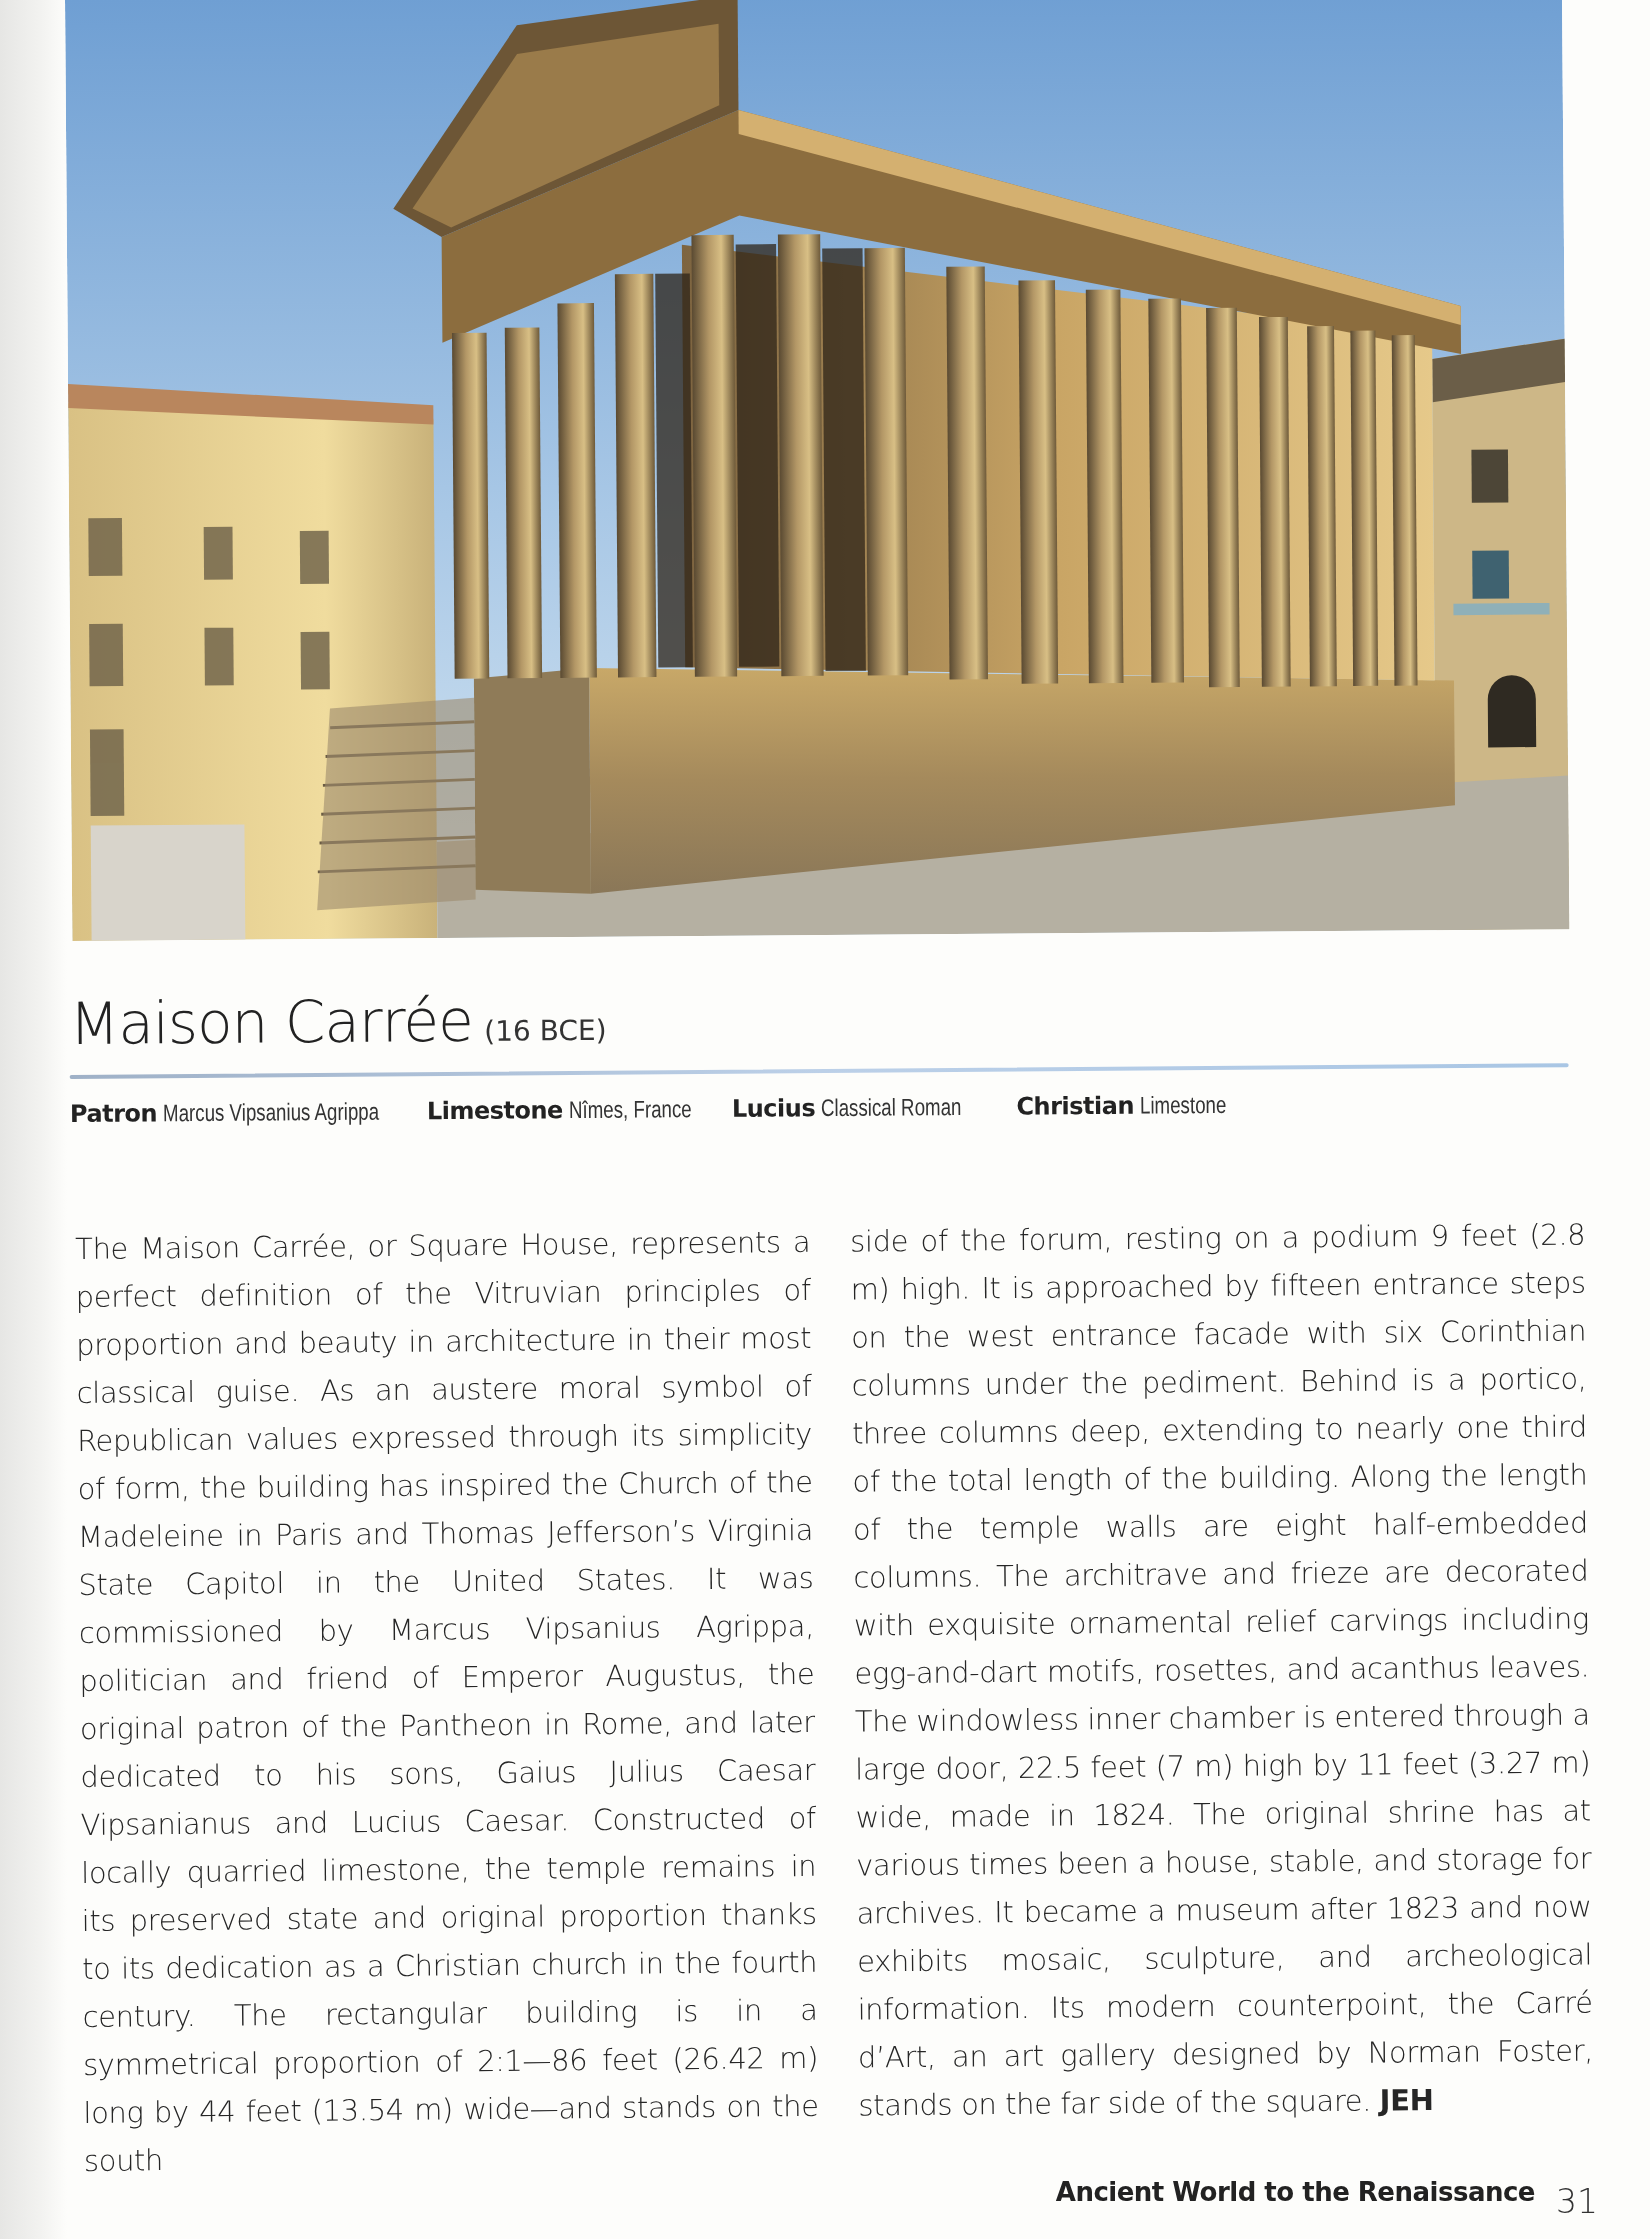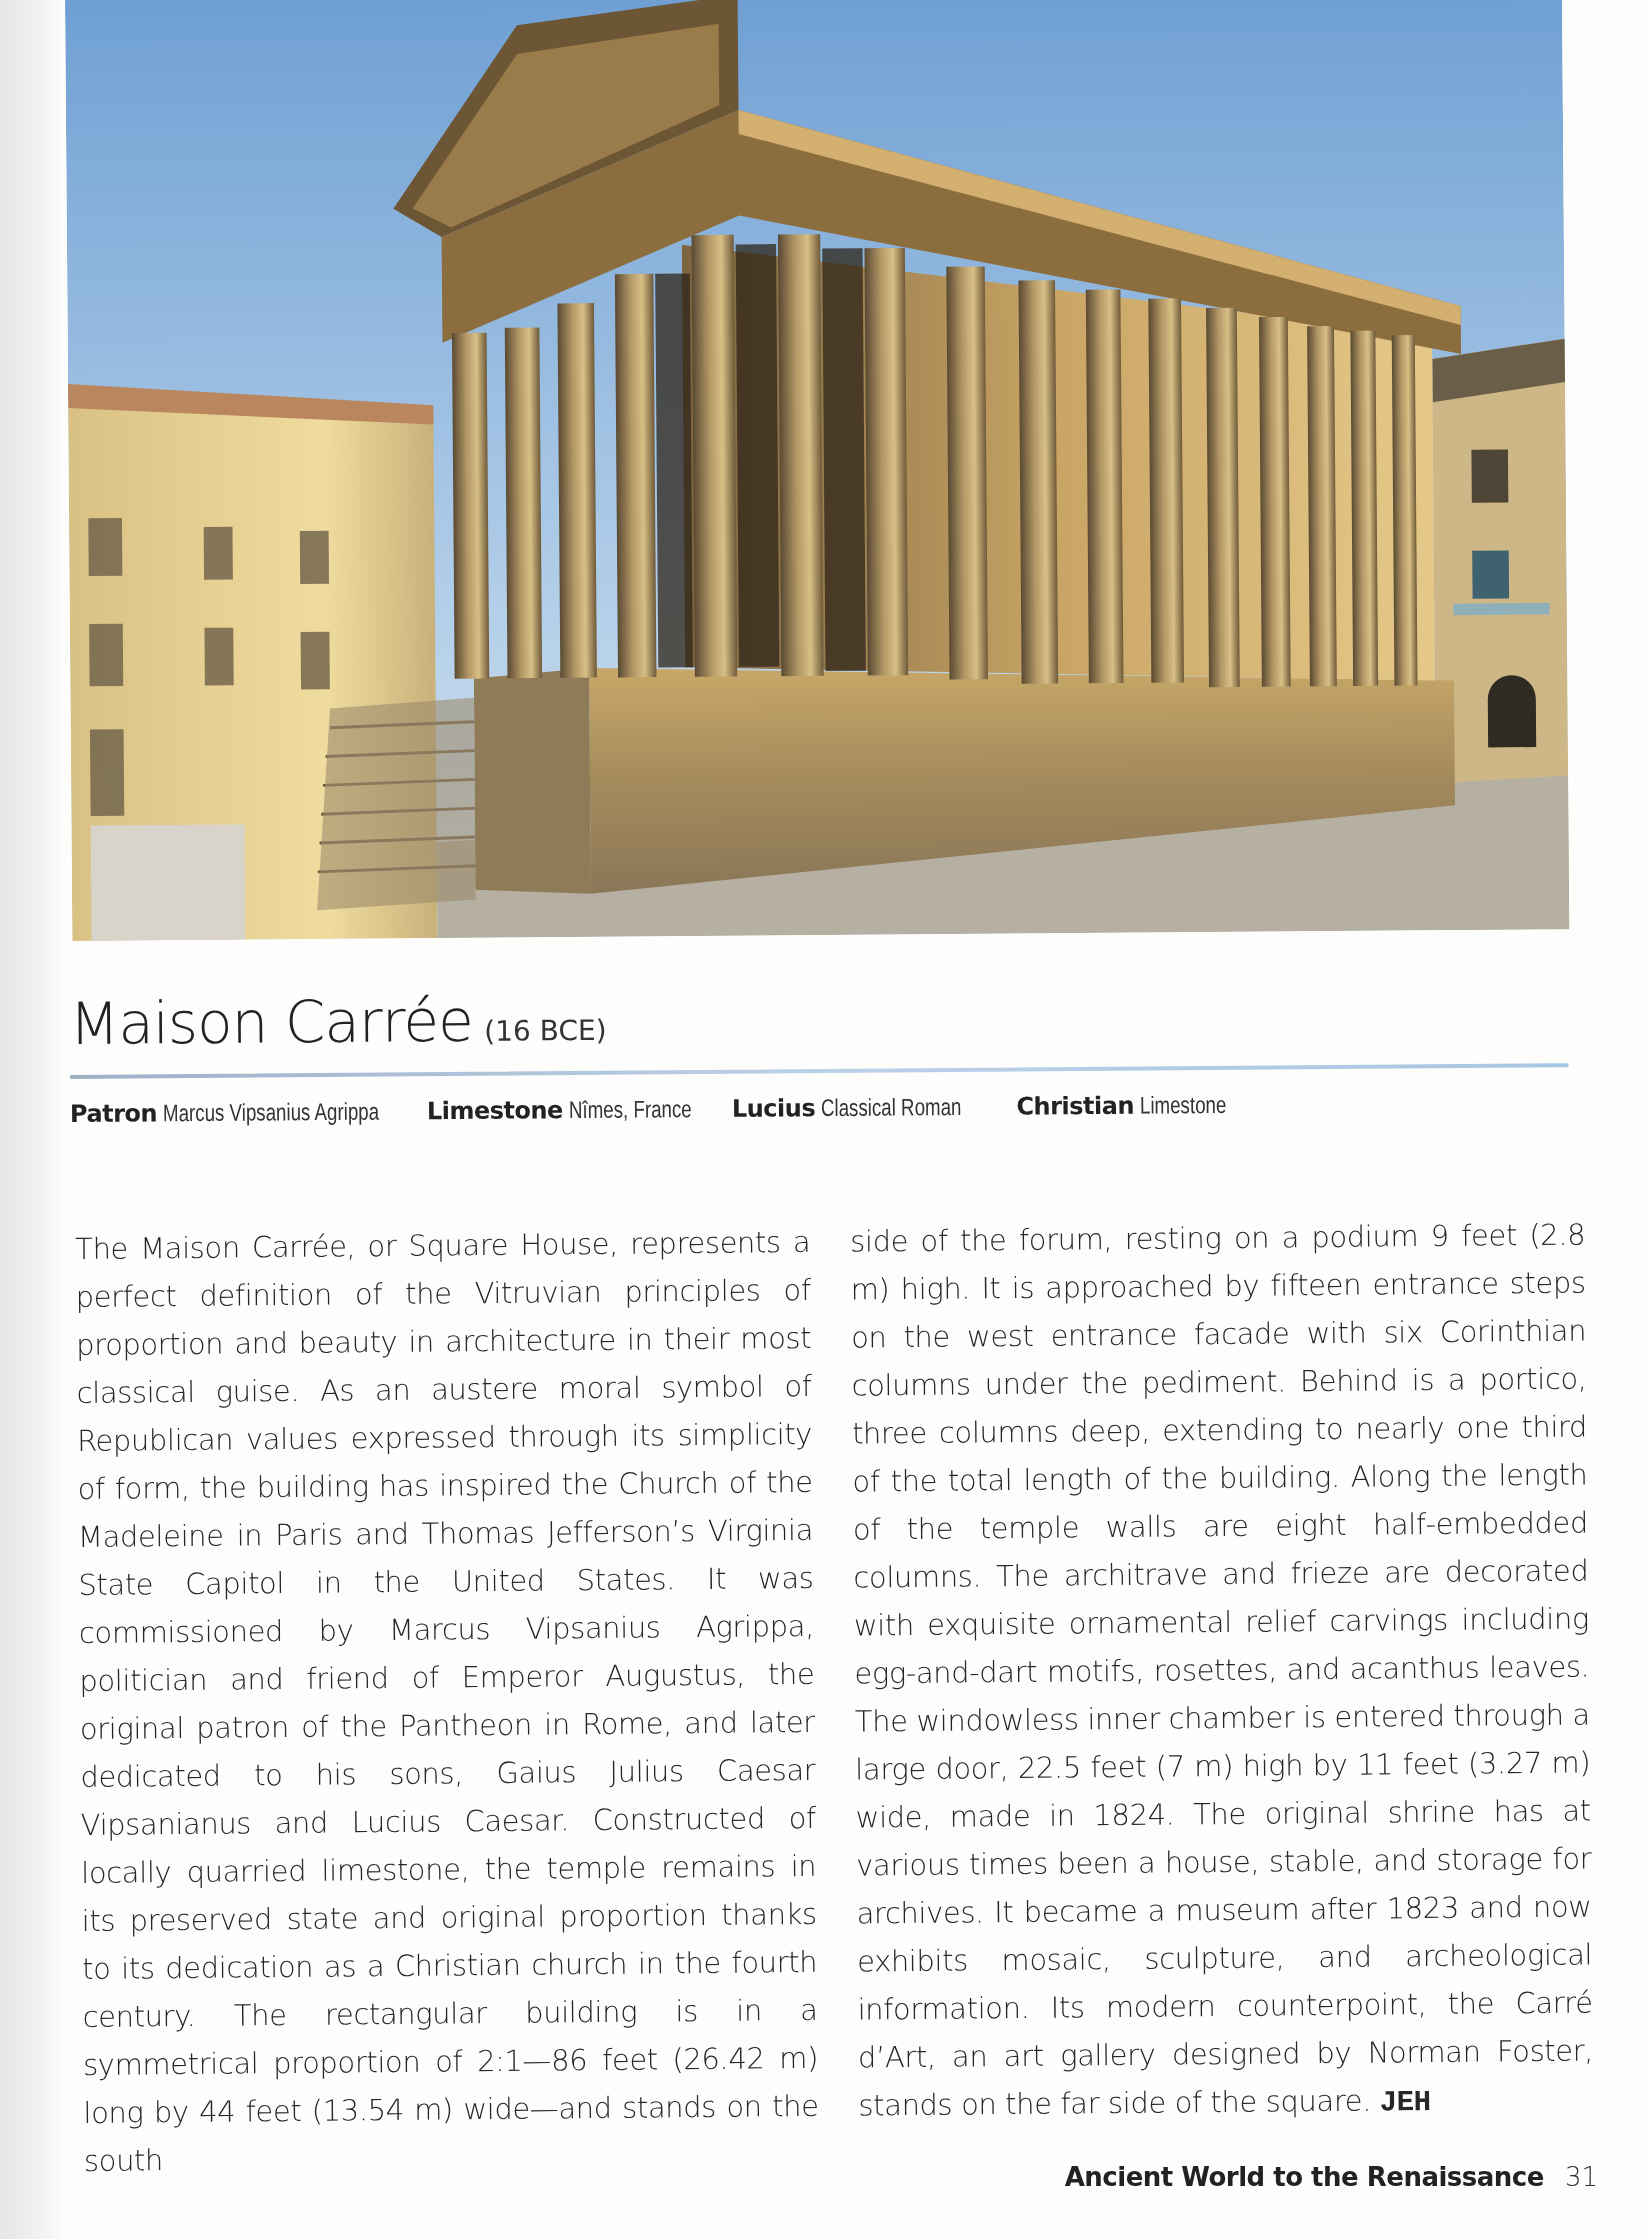--- a/index.html
+++ b/index.html
@@ -103,42 +103,43 @@
     width: 735px;
     font-family: "DejaVu Sans", sans-serif;
     font-size: 29px;
     line-height: 48px;
     text-align: justify;
     color: #262626;
     font-weight: 300;
     letter-spacing: -0.4px;
   }
   .col p { margin: 0; }
-  .col .byline { font-weight: bold; font-family: Liberation Mono, monospace; }
+  .col .byline { font-weight: bold; }
 
   .footer {
     position: absolute;
     right: 52px;
     top: 2162px;
     display: flex;
     gap: 21px;
     align-items: center;
   }
   .footer-section {
     font-family: "DejaVu Sans", sans-serif;
     font-weight: bold;
     font-size: 26px;
     letter-spacing: -0.5px;
     color: #222;
   }
   .footer-page {
     font-family: "DejaVu Sans", sans-serif;
-    font-size: 26px;
+    font-size: 33px;
     font-weight: 300;
     color: #333;
+    margin-top: 20px;
   }
 </style>
 </head>
 <body>
 
 <div class="page-shade"></div>
 
 <div class="photo">
   <svg viewBox="0 0 1558 980" preserveAspectRatio="none">
     <defs>

